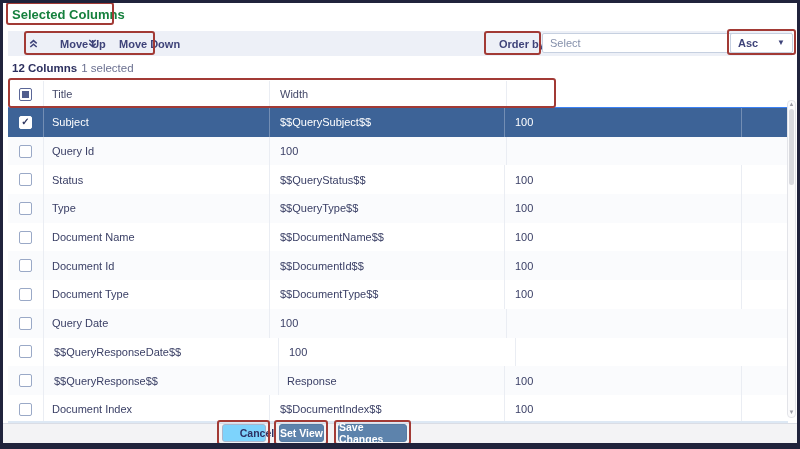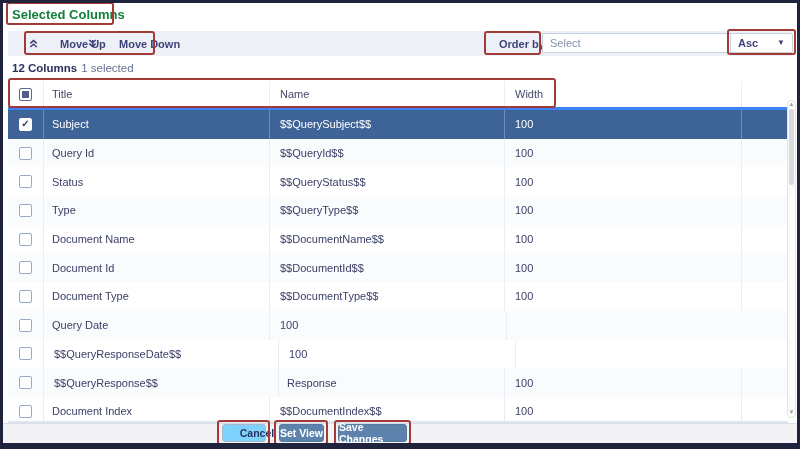--- a/index.html
+++ b/index.html
@@ -28,21 +28,21 @@
   .dd .caret{font-size:8px;color:#3e4379;line-height:1;}
   .dd-select{left:534px;width:204px;color:#8590ab;}
   .dd-asc{left:722px;width:63px;color:#3e4379;font-weight:700;}
 
   
   .summary{position:absolute;left:12px;top:62px;font-size:11.5px;color:#6b7090;z-index:2;}
   .summary b{color:#2c2f5e;font-weight:700;margin-right:4px;}
 
   
   .table{position:absolute;left:8px;top:81px;width:780px;z-index:2;}
-  .thead{display:flex;height:26px;background:#fff;border-bottom:3px solid #3b82f6;
+  .thead{display:flex;height:26px;background:#fff;border-bottom:1px solid #3b82f6;
          font-size:11px;color:#434868;}
   .cell{box-sizing:border-box;display:flex;align-items:center;border-right:1px solid #eaedf3;height:100%;}
   .c0{width:36px;justify-content:center;}
   .c1{width:226px;padding-left:8px;}
   .c2{width:235px;padding-left:10px;}
   .c3{width:237px;padding-left:10px;}
   .c4{width:46px;border-right:none;}
   .trow{display:flex;height:28.7px;background:#fff;font-size:11px;color:#3b4066;cursor:pointer;}
   .trow.stripe{background:#fafbfd;}
   .trow.sel{background:#3d6397;color:#fff;}
@@ -120,40 +120,38 @@
   </div>
 
   <div class="table">
     <div class="thead">
       <div class="cell c0">
         <span class="cb-ind">
             <span></span>
           </span>
       </div>
       <div class="cell c1">Title</div>
-      <div class="cell c2">Name</div>
       <div class="cell c3">Width</div>
       <div class="cell c4"></div>
     </div>
     <div id="tbody">
         <div class="trow sel">
           <div class="cell c0">
             <span class="cb checked">✓</span>
           </div>
           <div class="cell c1">Subject</div>
           <div class="cell c2">$$QuerySubject$$</div>
           <div class="cell c3">100</div>
           <div class="cell c4"></div>
         </div>
         <div class="trow stripe">
           <div class="cell c0">
             <span class="cb"></span>
           </div>
           <div class="cell c1">Query Id</div>
-          <div class="cell c2">$$QueryId$$</div>
           <div class="cell c3">100</div>
           <div class="cell c4"></div>
         </div>
         <div class="trow">
           <div class="cell c0">
             <span class="cb"></span>
           </div>
           <div class="cell c1">Status</div>
           <div class="cell c2">$$QueryStatus$$</div>
           <div class="cell c3">100</div>

